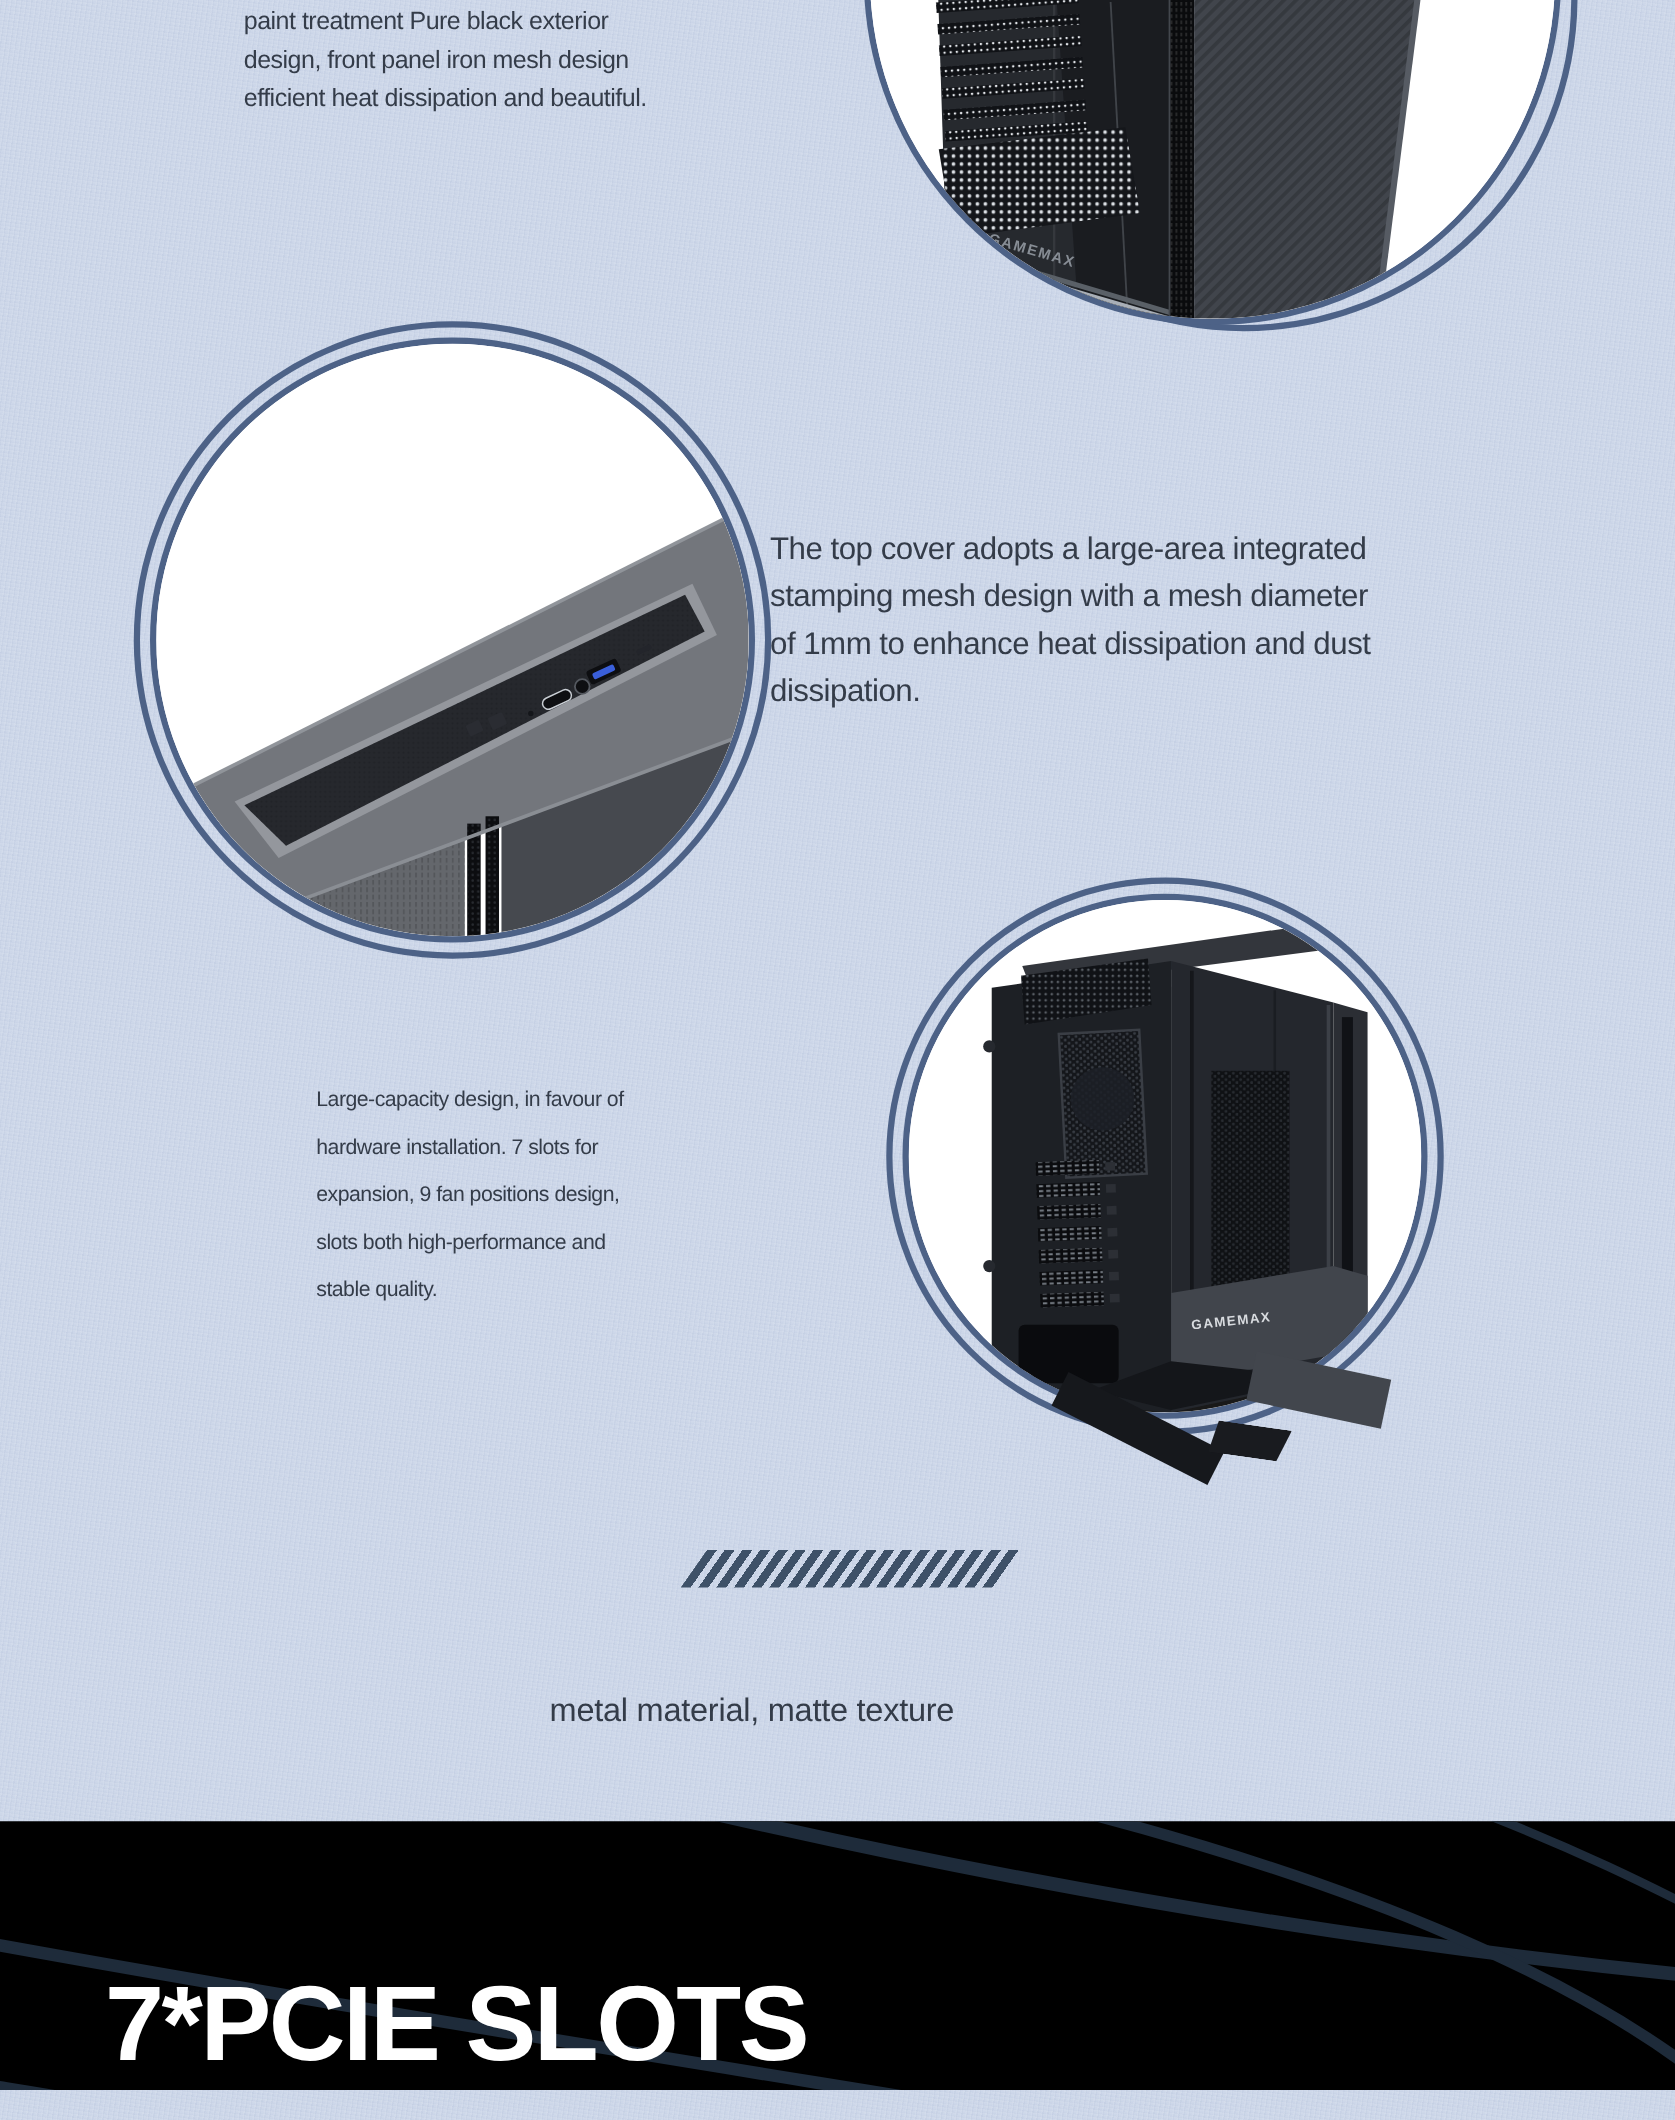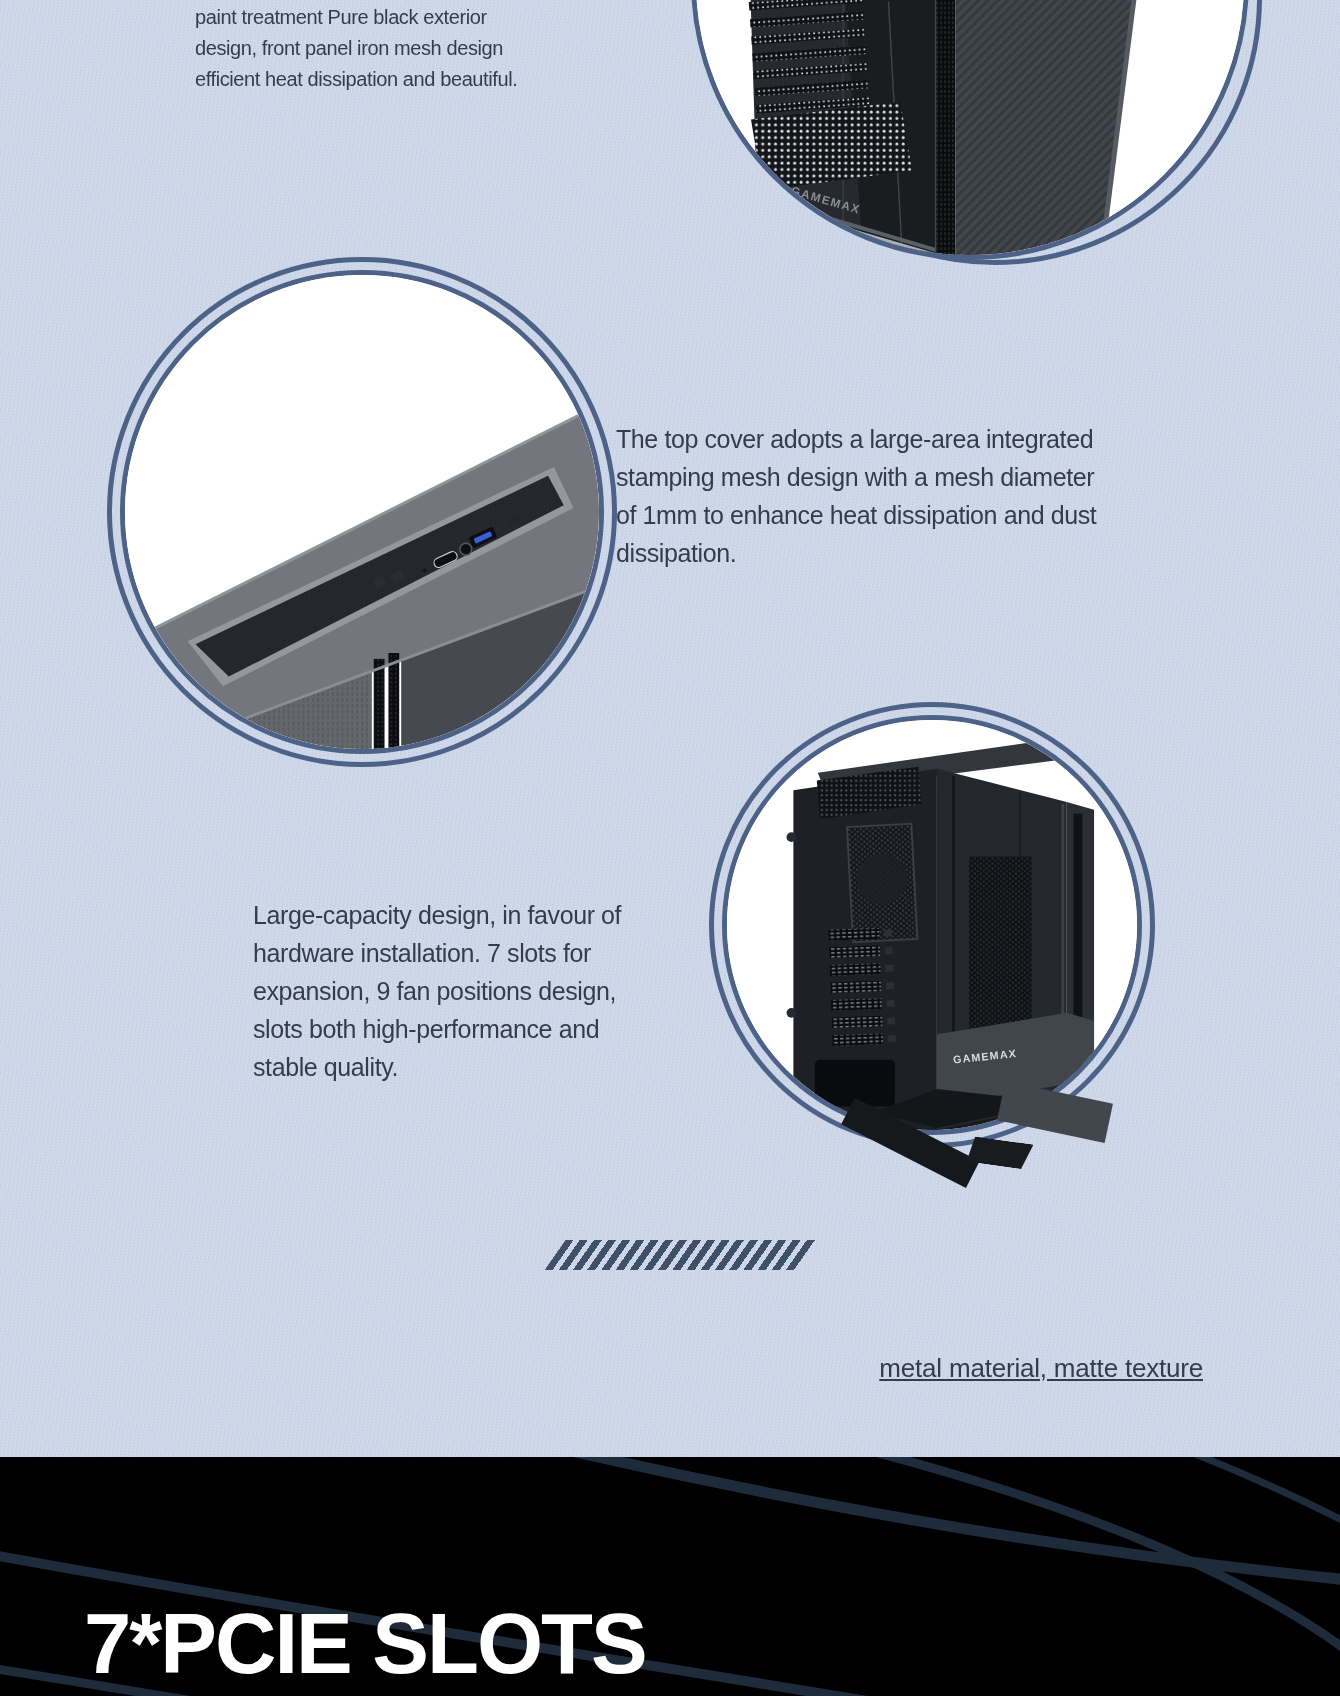--- a/index.html
+++ b/index.html
@@ -17,21 +17,21 @@
   .para{
     position:absolute;
     color:#343c49;
     font-size:20px;
     letter-spacing:-0.4px;
     font-weight:400;
   }
   .para .line{white-space:nowrap;}
   .para-exterior{left:195px;top:2px;line-height:31px;}
   .para-topcover{left:616px;top:420px;line-height:38px;font-size:25px;}
-  .para-capacity{left:253px;top:896px;line-height:38px;font-size:25px;}
+  .para-capacity{left:253px;top:861px;line-height:38px;font-size:17px;}
 
   .medallion{position:absolute;}
   .medallion .outer-ring{
     position:absolute;inset:-13px;border-radius:50%;
     border:5px solid #4d6287;
   }
   .medallion .photo{
     position:absolute;inset:0;border-radius:50%;
     overflow:hidden;background:#fff;
     border:5px solid #4d6287;
@@ -51,24 +51,24 @@
   .co-shroud{left:1000px;top:1092px;width:110px;height:40px;background:#42464d;transform:rotate(12deg);}
   .co-foot{left:968px;top:1140px;width:64px;height:26px;background:#191b1f;transform:rotate(8deg);clip-path:polygon(8% 0,100% 0,86% 100%,0 100%);}
 
   .hatch{
     position:absolute;left:555px;top:1240px;width:253px;height:30px;
     transform:skewX(-35deg);
     background:repeating-linear-gradient(90deg,#3e5168 0 8px,rgba(0,0,0,0) 8px 14.2px);
   }
   .caption{
     position:absolute;left:0;top:1353px;width:1203px;
-    text-align:right;color:#343c49;font-size:26px;letter-spacing:-0.2px;text-decoration:underline;
+    text-align:center;color:#343c49;font-size:26px;letter-spacing:-0.2px;
   }
   .banner{
-    position:absolute;left:0;top:1457px;width:1340px;height:239px;
+    position:absolute;left:0;top:1457px;width:1340px;height:215px;
     background:#000;overflow:hidden;
   }
   .banner svg{position:absolute;inset:0;}
   .headline{
     position:absolute;left:84px;bottom:10px;
     color:#fff;font-size:85px;font-weight:700;letter-spacing:-2px;
     line-height:1;white-space:nowrap;
   }
   text{font-family:"Liberation Sans", sans-serif;font-weight:700;}
 </style>

